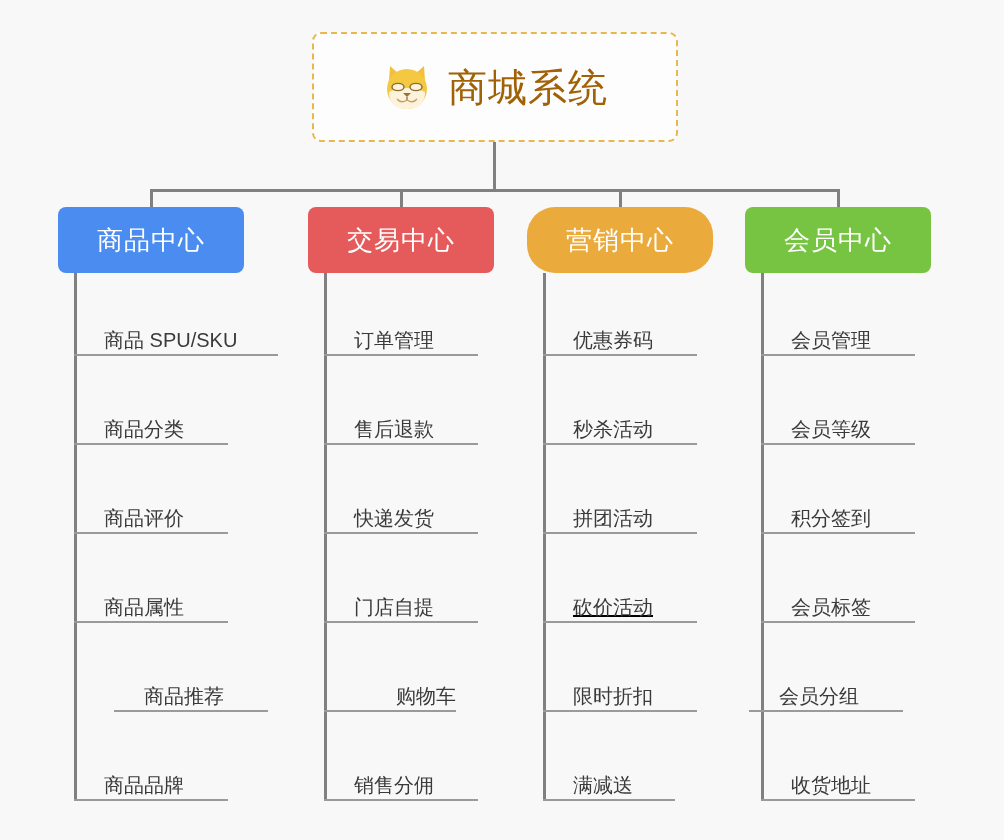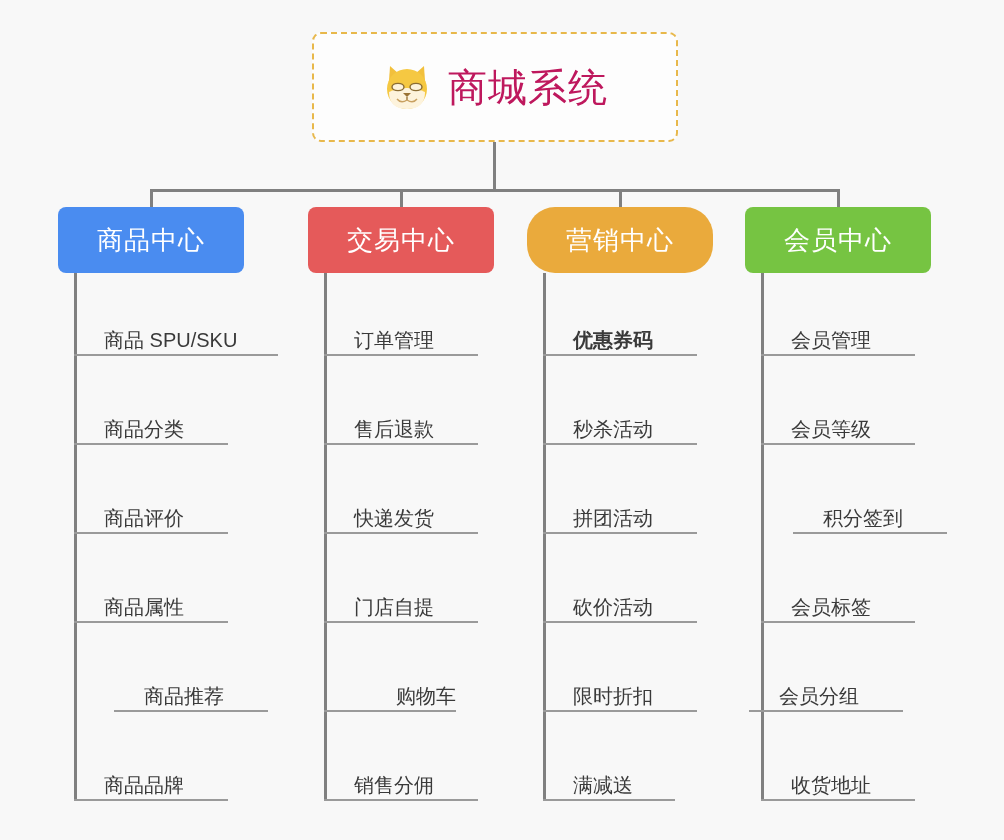--- a/index.html
+++ b/index.html
@@ -122,21 +122,21 @@
         <ellipse cx="16" cy="25" rx="6" ry="3.6" fill="#fdf3dc"></ellipse>
         <ellipse cx="34" cy="25" rx="6" ry="3.6" fill="#fdf3dc"></ellipse>
         <ellipse cx="16" cy="25" rx="6" ry="3.6" fill="none" stroke="#8a6c34" stroke-width="1.4"></ellipse>
         <ellipse cx="34" cy="25" rx="6" ry="3.6" fill="none" stroke="#8a6c34" stroke-width="1.4"></ellipse>
         <path d="M21 31 L29 31 L25 35 Z" fill="#9a7334"></path>
         <path d="M25 35 L25 38" stroke="#9a7334" stroke-width="1.4" fill="none"></path>
         <path d="M25 38 Q19 42 15 37" stroke="#c8a060" stroke-width="1.4" fill="none"></path>
         <path d="M25 38 Q31 42 35 37" stroke="#c8a060" stroke-width="1.4" fill="none"></path>
       </svg>
     </span>
-    <span class="root-label" style="color: #be185d;">商城系统</span>
+    <span class="root-label" style="color: #a16207;">商城系统</span>
   </div>
 
   <div class="conn v" style="left:493px; top:142px;  height:50px;"></div>
   <div class="conn h" style="left:150px; top:189px; width:690px;"></div>
   <div class="conn v" style="left:150px; top:189px; height:18px;"></div>
   <div class="conn v" style="left:400px; top:189px; height:18px;"></div>
   <div class="conn v" style="left:619px; top:189px; height:18px;"></div>
   <div class="conn v" style="left:837px; top:189px; height:18px;"></div>
 
   <div class="cat-box" style="left: 58px; top: 207px; background: rgb(74, 140, 240);">
@@ -182,50 +182,50 @@
       <span class="leaf-label">购物车</span>
     </div>
   <div class="leaf" style="left:324px; top:757px; width:154px;">
       <span class="leaf-label">销售分佣</span>
     </div>
 
   <div class="cat-box" style="left: 527px; top: 207px; background: rgb(234, 170, 60); border-radius: 28px;">
     <span class="cat-label">营销中心</span>
   </div>
   <div class="spine" style="left:543px; top:273px; height:527px;"></div>
-  <div class="leaf" style="left:543px; top:312px; width:154px;font-weight:bold;">
+  <div class="leaf" style="left:543px; top:312px; width:154px;">
       <span class="leaf-label">优惠券码</span>
     </div>
   <div class="leaf" style="left:543px; top:401px; width:154px;">
       <span class="leaf-label">秒杀活动</span>
     </div>
   <div class="leaf" style="left:543px; top:490px; width:154px;">
       <span class="leaf-label">拼团活动</span>
     </div>
-  <div class="leaf" style="left:543px; top:579px; width:154px;">
+  <div class="leaf" style="left:543px; top:579px; width:154px;text-decoration:underline;">
       <span class="leaf-label">砍价活动</span>
     </div>
   <div class="leaf" style="left:543px; top:668px; width:154px;">
       <span class="leaf-label">限时折扣</span>
     </div>
   <div class="leaf" style="left:543px; top:757px; width:132px;">
       <span class="leaf-label">满减送</span>
     </div>
 
   <div class="cat-box" style="left: 745px; top: 207px; background: rgb(118, 196, 66);">
     <span class="cat-label">会员中心</span>
   </div>
   <div class="spine" style="left:761px; top:273px; height:527px;"></div>
   <div class="leaf" style="left:761px; top:312px; width:154px;">
       <span class="leaf-label">会员管理</span>
     </div>
   <div class="leaf" style="left:761px; top:401px; width:154px;">
       <span class="leaf-label">会员等级</span>
     </div>
-  <div class="leaf" style="left:761px; top:490px; width:154px;margin-left:32px;">
+  <div class="leaf" style="left:761px; top:490px; width:154px;">
       <span class="leaf-label">积分签到</span>
     </div>
   <div class="leaf" style="left:761px; top:579px; width:154px;">
       <span class="leaf-label">会员标签</span>
     </div>
   <div class="leaf" style="left:749px; top:668px; width:154px;">
       <span class="leaf-label">会员分组</span>
     </div>
   <div class="leaf" style="left:761px; top:757px; width:154px;align-items:flex-end;">
       <span class="leaf-label">收货地址</span>

